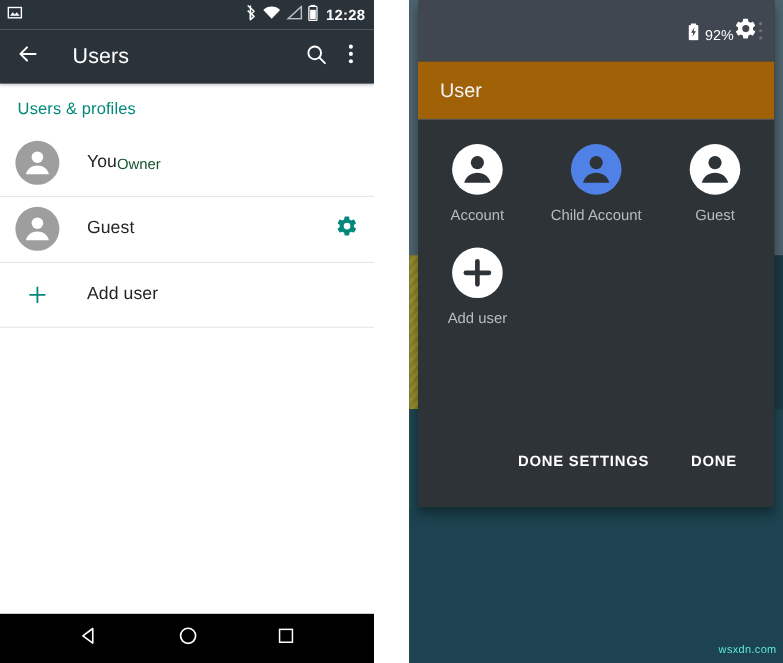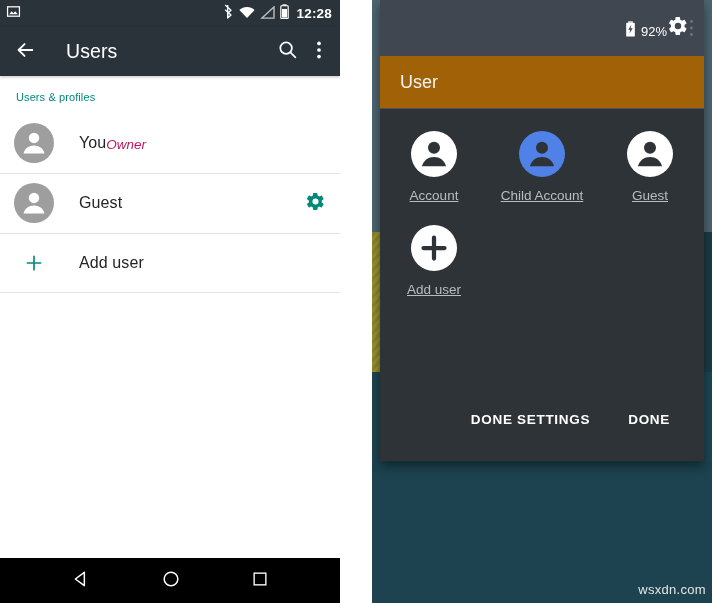--- a/index.html
+++ b/index.html
@@ -40,21 +40,21 @@
     box-shadow: 0 1px 3px rgba(0,0,0,.25);
   }
   .appbar-title {
     color: #ffffff; font-size: 19.5px;
     margin-left: 30px; letter-spacing: .1px;
   }
   .appbar-actions {
     margin-left: auto; display: flex; align-items: center; gap: 12px;
   }
   .section-header {
-    color: #00897b; font-size: 11px;
+    color: #00897b; font-size: 15px;
     padding: 15px 16px 10px 16px; letter-spacing: .1px;
   }
   .list { background: #fff; }
   .row {
     display: flex; align-items: center;
     min-height: 60px; padding: 0 14px 0 14px;
     position: relative;
   }
   .row + .row::before {
     content: ""; position: absolute; left: 0; right: 0; top: 0;
@@ -64,21 +64,21 @@
     content: ""; position: absolute; left: 0; right: 0; bottom: 0;
     height: 1px; background: #e4e4e4;
   }
   .avatar {
     width: 40px; height: 40px; border-radius: 50%;
     background: #9e9e9e; flex: 0 0 auto;
     display: flex; align-items: center; justify-content: center;
   }
   .row-texts { margin-left: 25px; display: flex; }
   .row-title { font-size: 16px; color: #242424; letter-spacing: .1px; }
-  .row-sub { font-size: 13.5px; color: #be185d; margin-top: 3px; font-style: italic; }
+  .row-sub { font-size: 13.5px; color: #14532d; margin-top: 3px; }
   .row-action { margin-left: auto; display: flex; align-items: center; }
   .plus-slot {
     width: 40px; height: 40px; flex: 0 0 auto;
     display: flex; align-items: center; justify-content: center;
   }
   .navbar {
     position: absolute; left: 0; bottom: 0;
     width: 340px; height: 45px; background: #000000;
     display: flex; align-items: center; justify-content: space-around;
     padding: 0 36px;
@@ -144,36 +144,36 @@
     display: flex; flex-direction: column; align-items: center;
   }
   .qs-ava {
     width: 46px; height: 46px; border-radius: 50%;
     display: flex; align-items: center; justify-content: center;
     background: #ffffff;
   }
   .qs-ava.active { background: #5081e6; }
   .qs-label {
     margin-top: 11px; font-size: 13.5px; color: #b9bdc1;
-    white-space: nowrap; text-decoration: underline;
+    white-space: nowrap;
   }
   .qs-footer {
     position: absolute; left: 0; right: 0; bottom: 0;
     height: 84px;
     display: flex; align-items: center; justify-content: flex-end;
     gap: 38px; padding-right: 34px;
   }
   .qs-btn {
     color: #ffffff; font-size: 13.5px; font-weight: bold;
     letter-spacing: .7px; background: none; border: 0;
     font-family: "Liberation Sans", sans-serif; cursor: pointer;
   }
   .watermark {
     position: absolute; right: 6px; bottom: 6px;
-    font-size: 13px; color: #e5e5e5; letter-spacing: .3px;
+    font-size: 10px; color: #5eead4; letter-spacing: .3px;
     font-family: "Liberation Sans", sans-serif;
   }
   .gap-strip {
     position: absolute; left: 340px; top: 0; width: 32px; height: 603px;
     background: #ffffff;
   }
 </style>
 </head>
 <body>
 

